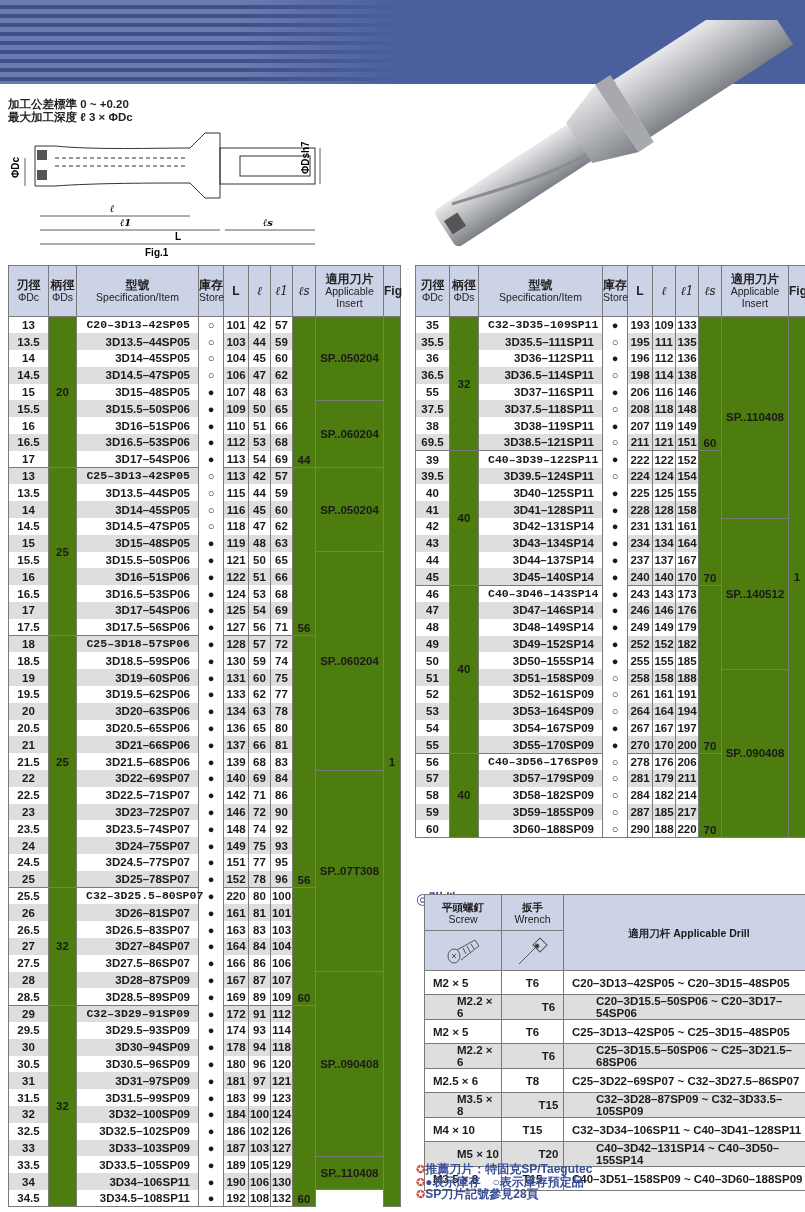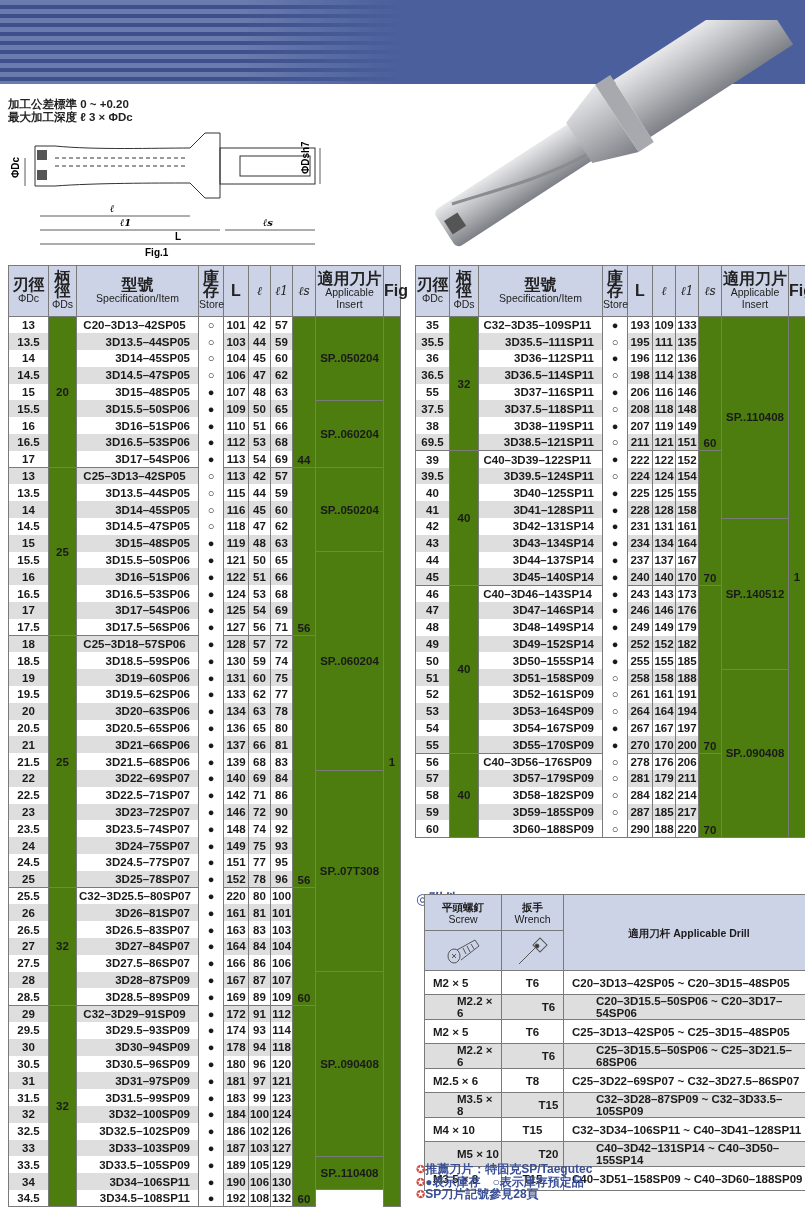--- a/index.html
+++ b/index.html
@@ -7,26 +7,26 @@
   .banner { position: absolute; left: 0; top: 0; width: 805px; height: 84px; background: #4a5f9c; overflow: hidden; }
   .banner .stripes { position: absolute; left: 0; top: 0; width: 400px; height: 84px;
     background: repeating-linear-gradient(180deg, rgba(255,255,255,0.18) 0px, rgba(255,255,255,0.18) 5px, rgba(40,55,110,0.35) 5px, rgba(40,55,110,0.35) 9px);
     -webkit-mask-image: linear-gradient(90deg, #000 60%, transparent 100%);
     mask-image: linear-gradient(90deg, #000 60%, transparent 100%); }
   .tolerance { position: absolute; left: 8px; top: 98px; font-size: 11.5px; font-weight: bold; line-height: 13px; color: #222; }
   .fig { position: absolute; left: 5px; top: 128px; width: 320px; height: 130px; }
   .photo { position: absolute; left: 425px; top: 20px; width: 380px; height: 230px; }
   table.spec { position: absolute; border-collapse: collapse; font-size: 11.5px; font-weight: bold; table-layout: fixed; }
   table.spec th { background: #cdd3e6; color: #222; font-weight: normal; font-size: 10.5px; line-height: 12px; border: 1px solid #7a7a7a; text-align: center; vertical-align: middle; height: 51px; }
-  table.spec th .zh { font-weight: bold; font-size: 16px; }
+  table.spec th .zh { font-weight: bold; font-size: 12px; }
   table.spec th .it { font-family: "DejaVu Serif", serif; font-style: italic; font-weight: normal; font-size: 12px; }
   table.spec td { height: 16.8px; line-height: 14px; text-align: center; border-left: 1px solid #7a7a7a; border-right: 1px solid #7a7a7a; padding: 0; white-space: nowrap; }
   table.spec tr.alt td.shd { background: #dedede; }
   table.spec td.spec-cell { text-align: right; padding-right: 8px; }
-  table.spec td.spec-cell.first { text-align: center; padding-left: 2px; }
+  table.spec td.spec-cell.first { text-align: right; padding-left: 9px; font-family: Liberation Mono, monospace; }
   table.spec td.merge { background: #4d7c0f; border-bottom: 1px solid #7a7a7a; }
   table.spec tr.gtop td.shd, table.spec tr.gtop td.num { border-top: 1px solid #7a7a7a; }
   table.spec tr.last td { border-bottom: 1px solid #7a7a7a; }
   table.spec td.store { font-size: 11px; font-weight: normal; }
   #left-table { left: 8px; top: 265px; width: 392px; }
   #right-table { left: 415px; top: 265px; width: 390px; }
   .acc-title { position: absolute; left: 416px; top: 868px; font-size: 15px; font-weight: bold; color: #3a4f97; margin-top: 22px; }
   table.acc { position: absolute; left: 424px; top: 894px; width: 390px; border-collapse: collapse; font-size: 11.5px; font-weight: bold; table-layout: fixed; }
   table.acc th { background: #cdd3e6; border: 1px solid #7a7a7a; font-size: 10.5px; line-height: 12px; font-weight: normal; }
   table.acc th .zh { font-weight: bold; }

